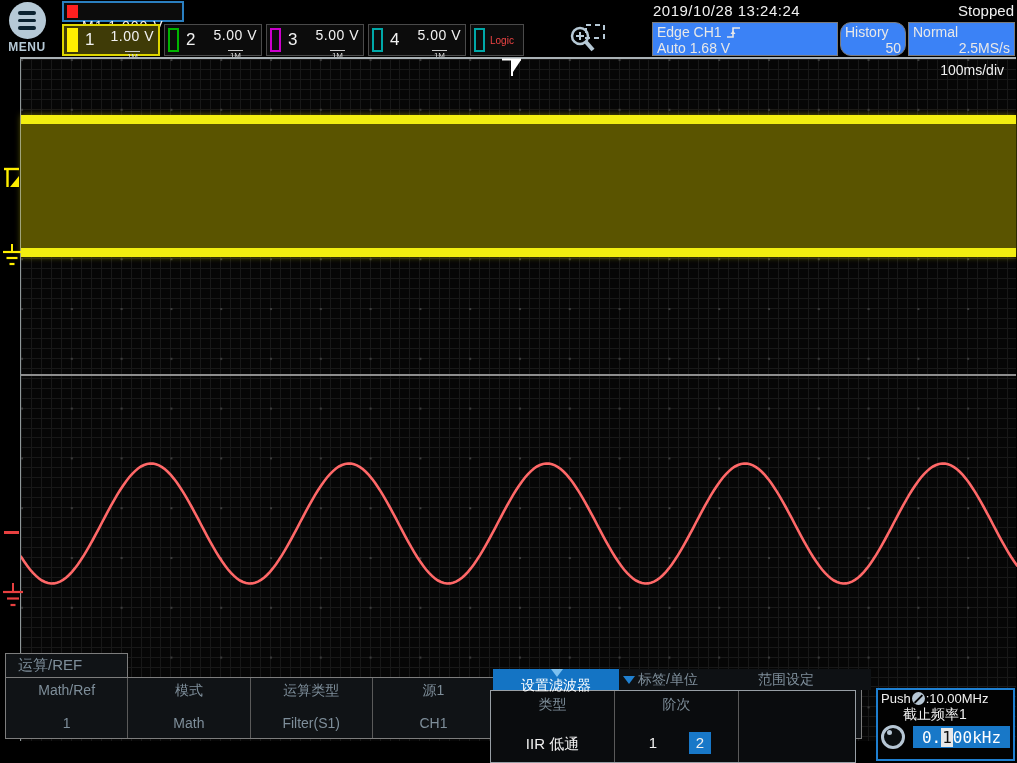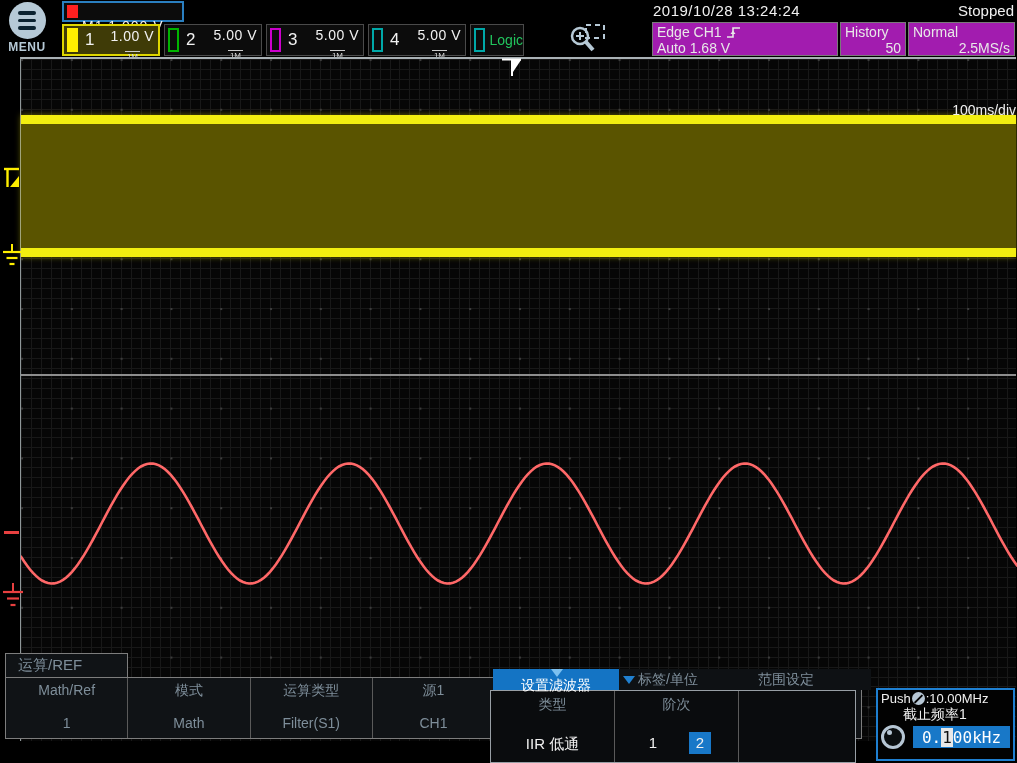--- a/index.html
+++ b/index.html
@@ -24,45 +24,45 @@
   .ch-box{width:98px;height:32px;box-sizing:border-box;border:1px solid #4a4a4a;background:#0c0c0c;
           position:relative;display:flex;align-items:center;cursor:pointer;}
   .ch-box.active{background:#3f3b07;border:2px solid #ded600;}
   .ch-tab{width:11px;height:24px;margin-left:3px;box-sizing:border-box;}
   .ch-num{font-size:17px;color:#f2f2f2;margin-left:7px;width:14px;}
   .ch-right{position:absolute;right:4px;top:1px;text-align:right;}
   .ch-val{font-size:14px;color:#f2f2f2;letter-spacing:.5px;white-space:nowrap;}
   .imp{display:inline-block;font-size:8px;line-height:9px;color:#ddd;border-top:1px solid #ccc;
        border-bottom:2px dotted #999;padding:0 2px;margin-right:14px;}
   .logic-box{width:54px;}
-  .logic-lbl{font-size:14px;color:#22c55e;margin-left:5px;}
+  .logic-lbl{font-size:10px;color:#ef4444;margin-left:5px;}
 
   .zoom-tool{position:absolute;left:566px;top:22px;width:52px;height:32px;cursor:pointer;}
 
   .datetime{position:absolute;left:653px;top:2px;font-size:15px;color:#f0f0f0;letter-spacing:.5px;}
   .acq-status{position:absolute;right:3px;top:2px;font-size:15px;color:#f0f0f0;}
 
   .info-box{position:absolute;top:22px;height:34px;box-sizing:border-box;border:1px solid #7a7a7a;
-            background:#a21caf;font-size:14px;line-height:16px;padding:1px 4px;}
+            background:#3b82f6;font-size:14px;line-height:16px;padding:1px 4px;}
   .trig-box{left:652px;width:186px;}
-  .hist-box{left:840px;width:66px;}
+  .hist-box{left:840px;width:66px;border-radius:11px;}
   .norm-box{left:908px;width:107px;}
   .ib-line{display:flex;align-items:center;white-space:nowrap;}
   .ib-right{display:block;text-align:right;}
 
   
   .grid-area{position:absolute;left:20px;top:57px;width:996px;height:684px;box-sizing:border-box;
      border-top:2px solid #a9b1b5;border-left:1px solid #8f9799;
      background-color:#060606;
      background-image:
        radial-gradient(circle at 1px 1px,#3c3c3c 1.1px,transparent 1.6px),
        repeating-linear-gradient(to right,#181818 0 1px,transparent 1px 9.96px),
        repeating-linear-gradient(to bottom,#181818 0 1px,transparent 1px 9.96px);
      background-size:49.8px 49.8px,auto,auto;}
-  .timebase{position:absolute;right:0;top:3px;font-size:14px;color:#f0f0f0;z-index:3;margin-top:40px;}
+  .timebase{position:absolute;right:12px;top:3px;font-size:14px;color:#f0f0f0;z-index:3;}
   .split-line{position:absolute;left:0;top:315px;width:100%;height:2px;background:#8d8d8d;z-index:2;}
   .band{position:absolute;left:0;width:100%;box-sizing:border-box;z-index:2;
         box-shadow:0 0 6px rgba(230,220,0,.45);}
   .sine-svg{position:absolute;left:0;top:0;z-index:2;}
 
   .marker{position:absolute;z-index:4;}
 
   
   .menu-tab{position:absolute;left:5px;top:653px;width:123px;height:24px;box-sizing:border-box;
             border:1px solid #7d7d7d;border-bottom:none;background:#101316;

